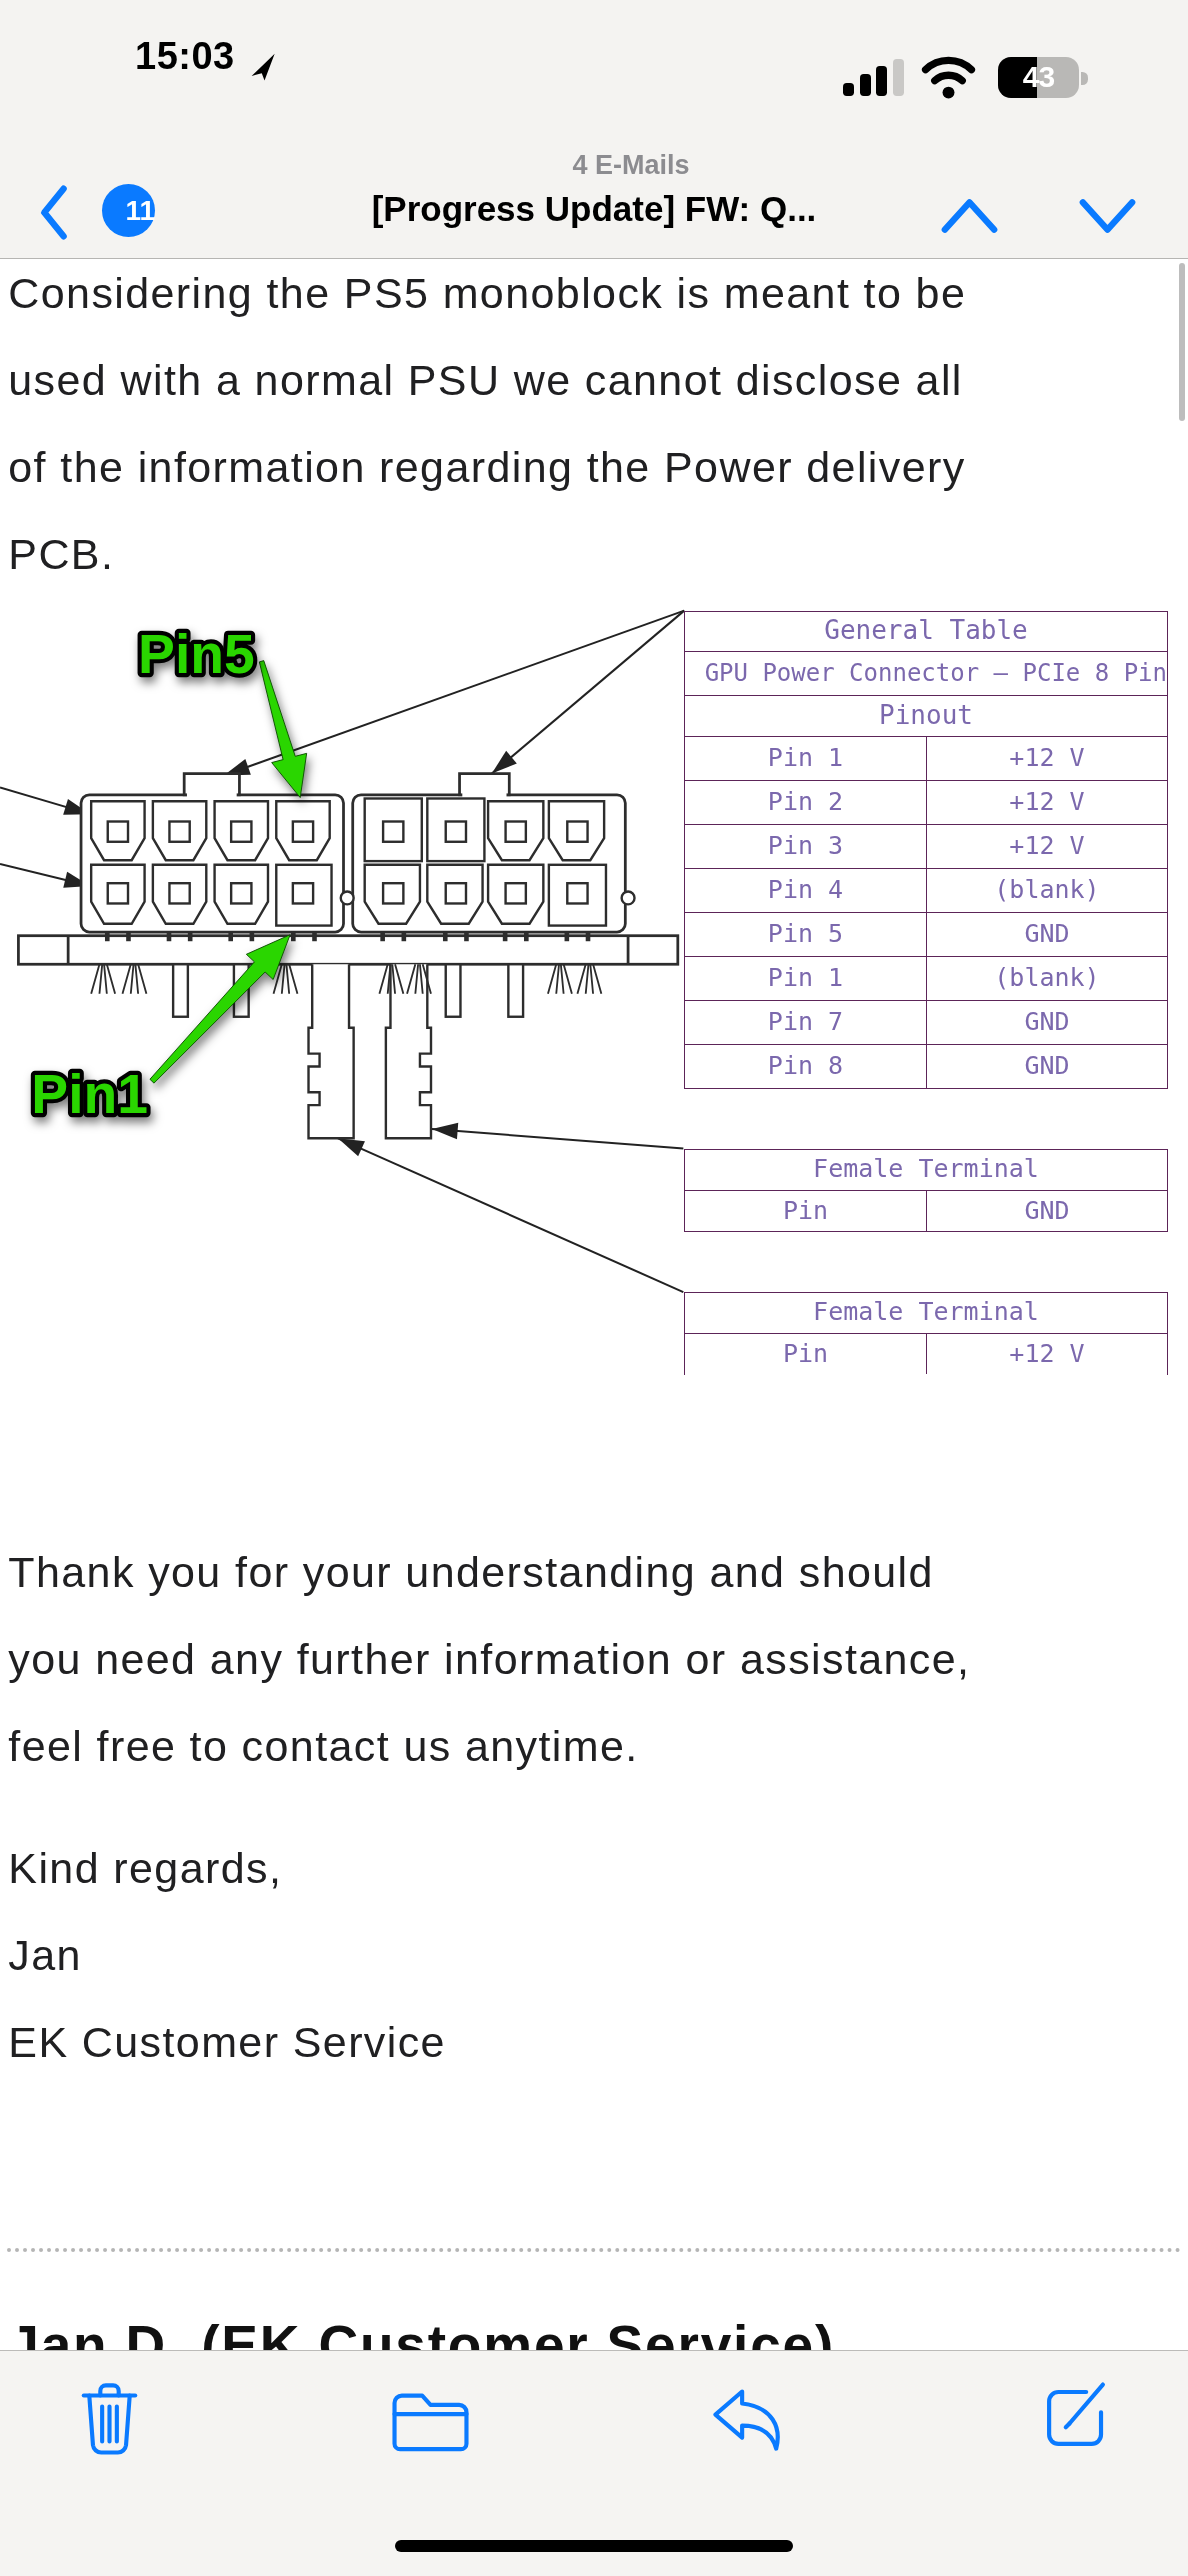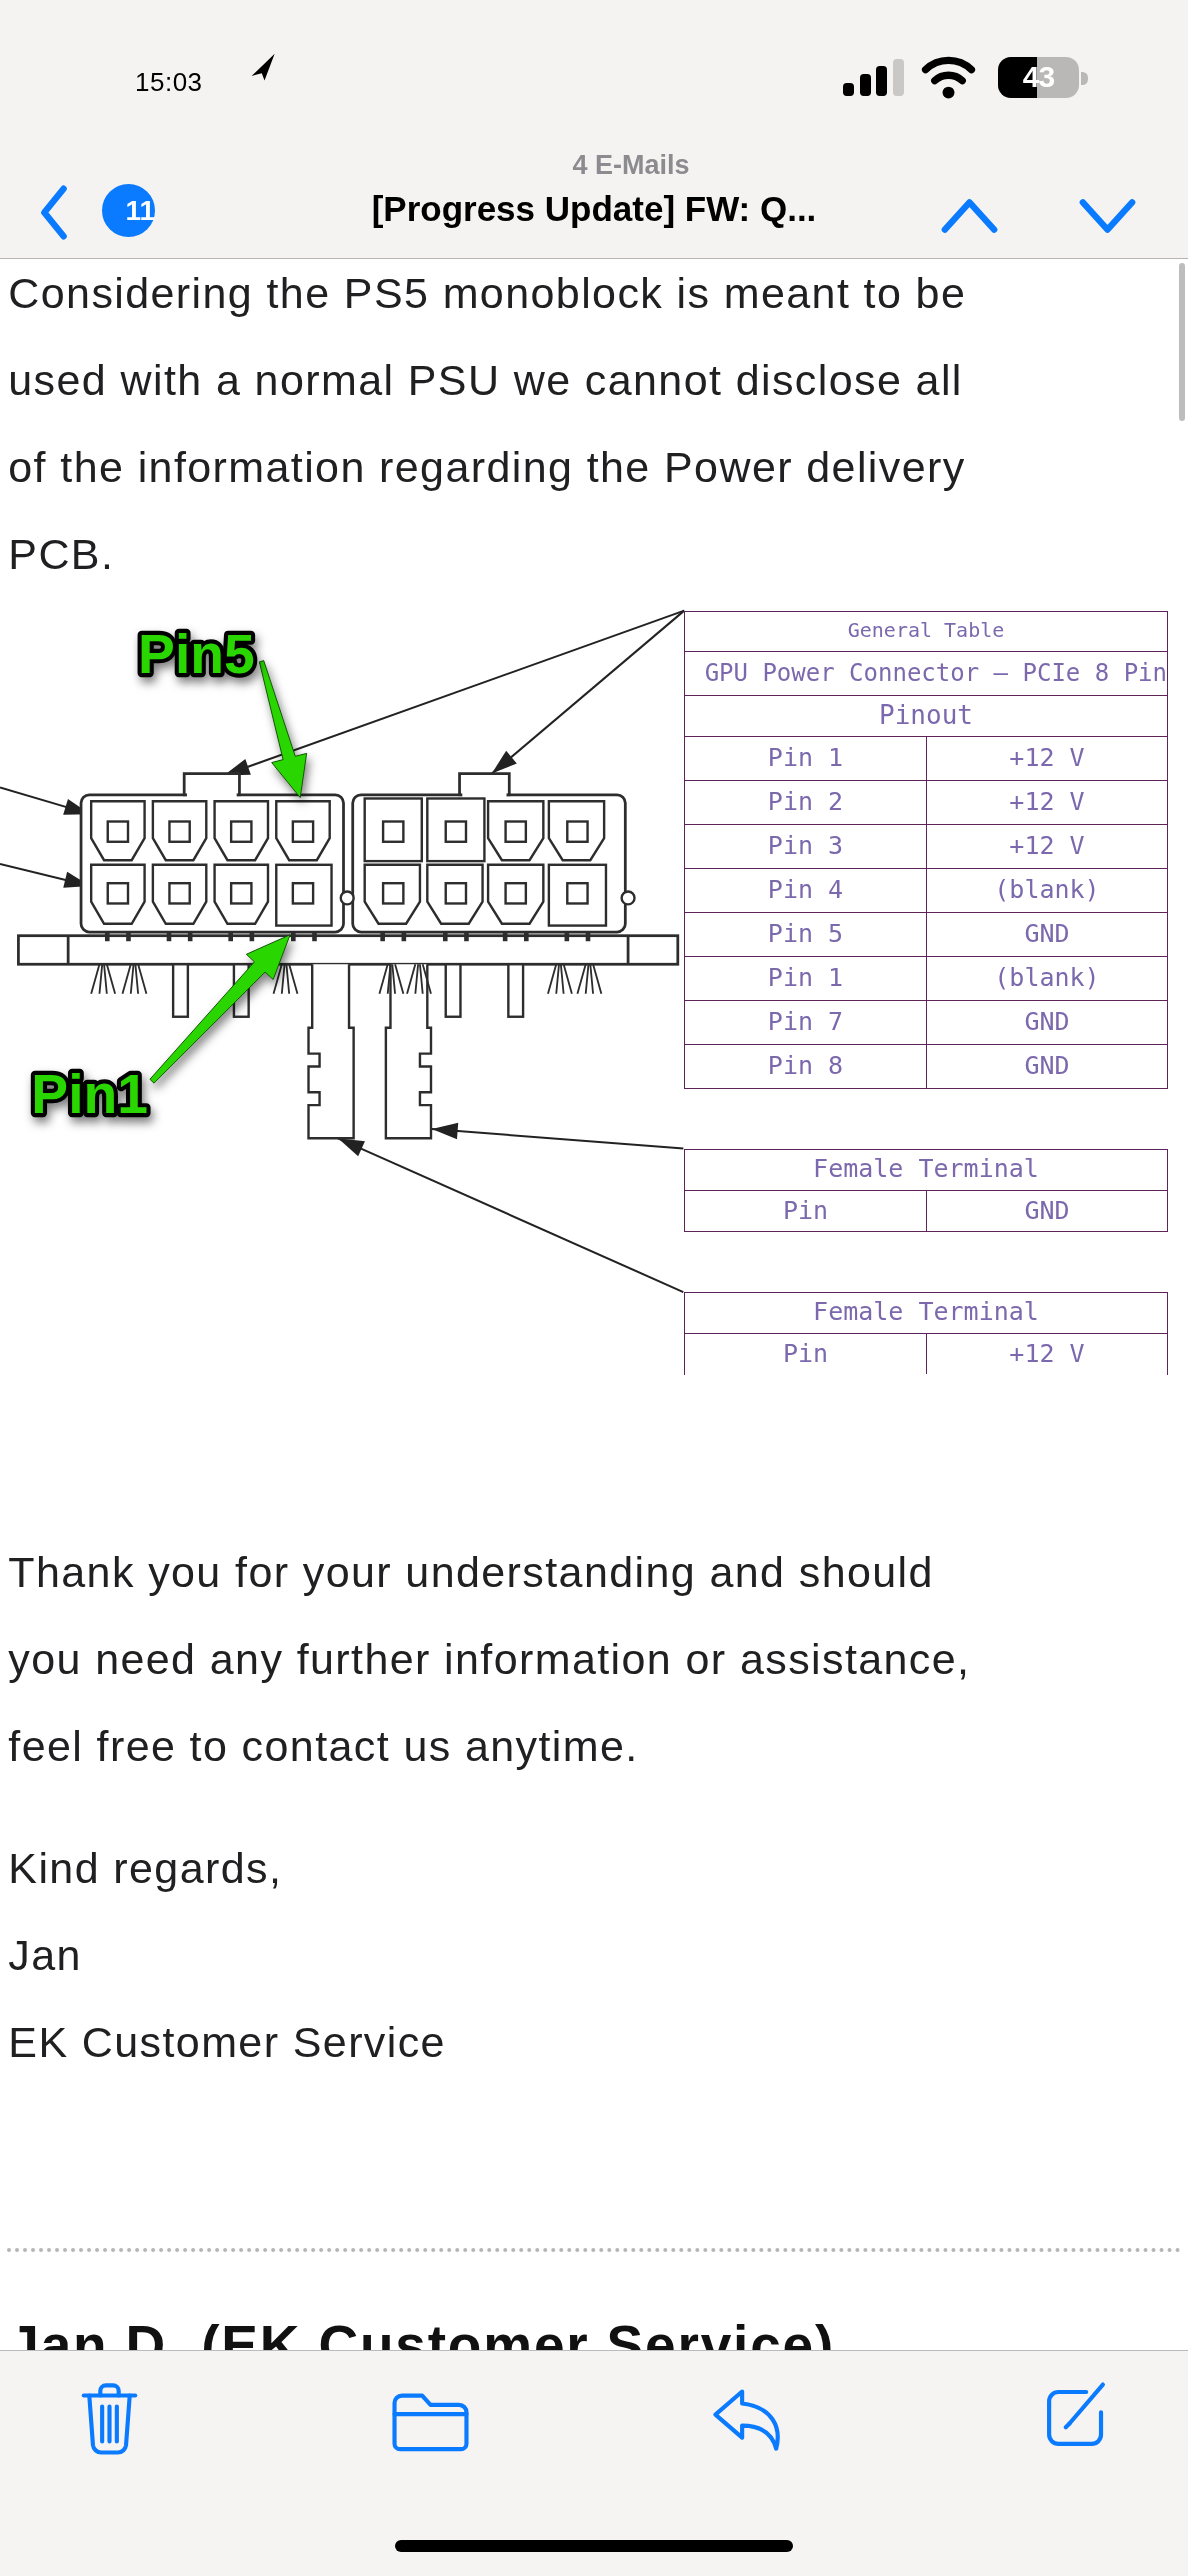--- a/index.html
+++ b/index.html
@@ -1,21 +1,21 @@
 <!DOCTYPE html>
 <html style="font-size:14.7px"><head>
 <meta charset="utf-8">
 <style>
   html,body{margin:0;padding:0;background:#444;}
   .screen{position:relative;width:1188px;height:2576px;background:#ffffff;overflow:hidden;
           font-family:"Liberation Sans",sans-serif;margin:0 auto;}
   
   .topbar{position:absolute;top:0;left:0;width:1188px;height:259px;background:#f4f3f1;
           border-bottom:1.8px solid #b6b5b3;box-sizing:border-box;z-index:5;}
-  .time{position:absolute;left:135px;top:67px;font-size:26px;font-weight:400;color:#000;letter-spacing:0.5px;}
+  .time{position:absolute;left:135px;top:35px;font-size:38px;font-weight:700;color:#000;letter-spacing:0.5px;}
   .loc-arrow{position:absolute;left:247px;top:52px;}
   .bar{position:absolute;bottom:0;border-radius:3.7px;background:#000;}
   .wifi{position:absolute;left:921px;top:55px;}
   .battery{position:absolute;left:998px;top:57px;width:81px;height:41px;border-radius:13px;
            background:#b9b8b6;overflow:hidden;}
   .battery .fill{position:absolute;left:0;top:0;width:48%;height:100%;background:#000;}
   .battery .pct{position:absolute;width:100%;text-align:center;top:2.8px;font-size:30px;font-weight:700;color:#fff;letter-spacing:-0.9px;}
   .bat-nub{position:absolute;left:1081px;top:72px;width:7.4px;height:13px;background:#b9b8b6;
            border-radius:0 5.5px 5.5px 0;}
   .mailcount{position:absolute;top:150px;width:100%;text-align:center;font-size:27px;font-weight:600;color:#8c8c90;padding-left:37px;}
@@ -34,21 +34,21 @@
              background:rgba(0,0,0,0.26);}
   
   .dtable{position:absolute;left:684px;width:484px;border:1.8px solid #5c2458;box-sizing:border-box;
           font-family:"DejaVu Sans Mono",monospace;color:#7b68ad;text-align:center;background:transparent;}
   .trow{box-sizing:border-box;}
   .trow + .trow{border-top:1.8px solid #5c2458;}
   .cells{display:flex;}
   .cells .c1{width:242px;border-right:1.8px solid #5c2458;box-sizing:border-box;}
   .cells .c2{flex:1;}
   .gt{top:611px;}
-  .gt .hrow{height:39px;line-height:37px;font-size:20px;}
+  .gt .hrow{height:39px;line-height:37px;font-size:26px;}
   .gt .srow{height:44px;line-height:42px;font-size:24px;text-align:right;}
   .gt .prow{height:41px;line-height:39px;font-size:26px;}
   .gt .drow{height:44px;line-height:41px;font-size:25px;}
   .ft .hrow{height:40px;line-height:38px;font-size:25px;}
   .ft .drow{height:41px;line-height:39px;font-size:25px;}
   .ft1{top:1149px;}
   .ft2{top:1292px;border-bottom:none;height:83px;overflow:hidden;}
   .diagram-svg{position:absolute;left:0;top:594px;}
   
   .toolbar{position:absolute;left:0;top:2350px;width:1188px;height:226px;background:#f5f4f2;

